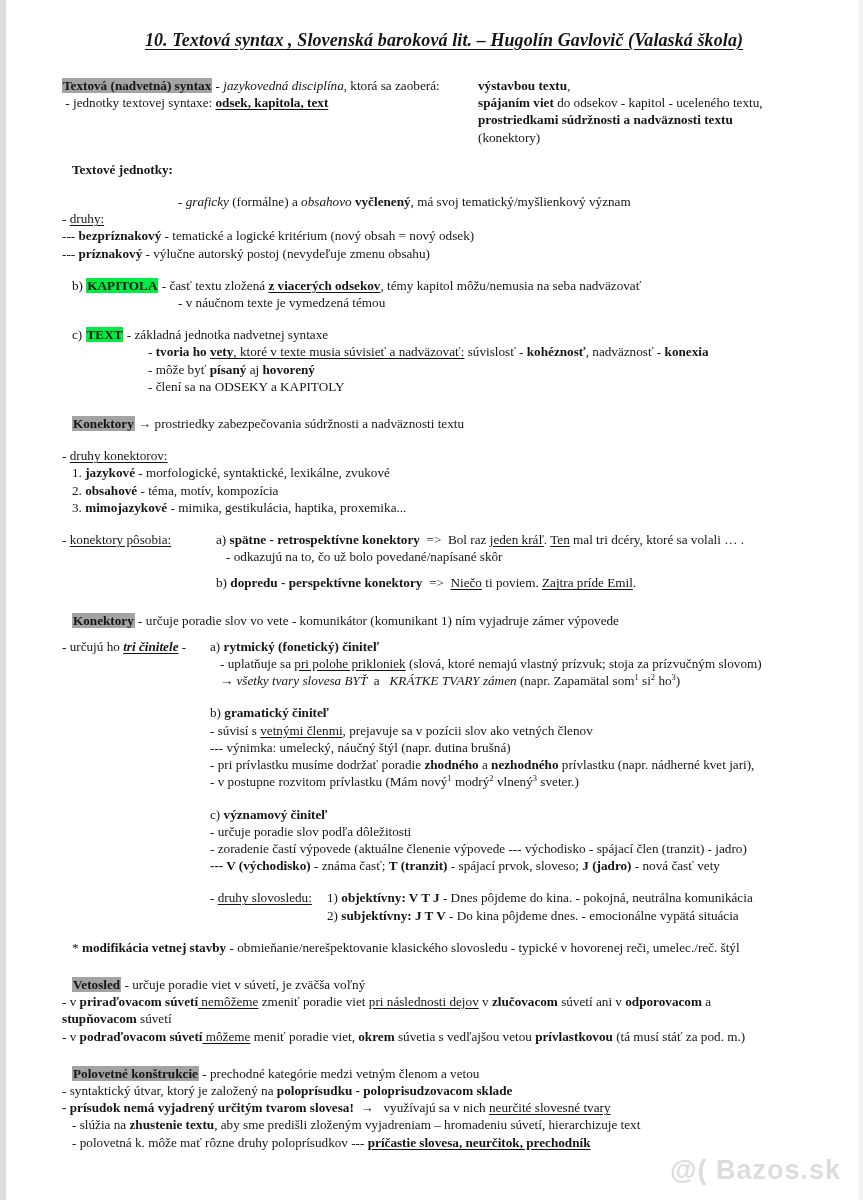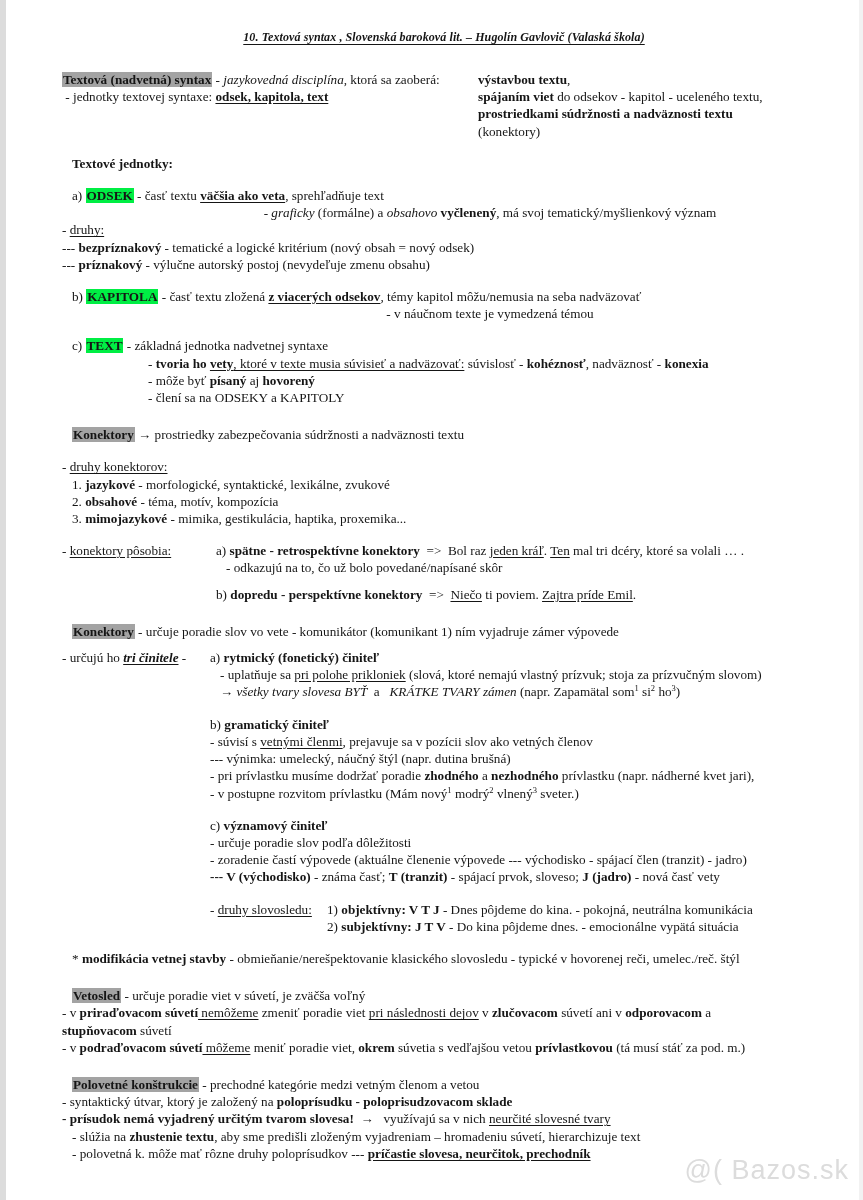--- a/index.html
+++ b/index.html
@@ -37,21 +37,21 @@
     left: 62px;
     top: 30px;
     width: 740px;
   }
 
   
   .doc-title {
     text-align: center;
     font-weight: bold;
     font-style: italic;
-    font-size: 12px;
+    font-size: 18px;
     letter-spacing: .1px;
     text-decoration: underline;
     text-underline-offset: 2.5px;
     margin: 0 0 26px 0;
     padding-left: 24px;
   }
 
   
   .line {
     font-size: 13.2px;
@@ -77,45 +77,45 @@
   .header-grid {
     display: flex;
     align-items: flex-start;
   }
   .header-left { width: 410px; flex: 0 0 410px; }
   .header-right { flex: 1 1 auto; padding-left: 6px; }
 
   
   .ind-1 { padding-left: 10px; }
   .ind-4 { padding-left: 86px; }
-  .ind-5 { padding-left: 116px; text-align: center; }
+  .ind-5 { padding-left: 116px; }
 
   
   .kp-row { display: flex; }
   .kp-label { flex: 0 0 154px; }
   .kp-body { flex: 1 1 auto; }
 
   
   .ci-row { display: flex; }
   .ci-label { flex: 0 0 148px; }
   .ci-body { flex: 1 1 auto; }
 
   
   .ds-row { display: flex; padding-left: 148px; justify-content: space-between; }
   .ds-label { flex: 0 0 117px; }
   .ds-body { flex: 1 1 auto; }
 
   
   .watermark {
     position: absolute;
-    right: 14px;
+    right: 22px;
     bottom: 14px;
     font-family: "Liberation Sans", sans-serif;
     font-size: 27px;
-    font-weight: normal;
+    font-weight: bold;
     color: #dcdcdc;
     letter-spacing: 1px;
     user-select: none;
   }
 </style>
 </head>
 <body>
 
 <div class="page">
   <div class="left-strip"></div>
@@ -137,21 +137,20 @@
         <div class="line">(konektory)</div>
       </div>
     </div>
 
     <div class="gap-md"></div>
 
     <div class="line ind-1"><b>Textové jednotky:</b></div>
 
     <div class="gap-md"></div>
 
-    <div class="line ind-1"><span>a) </span><b class="hl-g">ODSEK</b><span> - časť textu </span><b class="bu">väčšia ako veta</b><span>, sprehľadňuje text</span></div>
     <div class="line ind-5"><span>- </span><i>graficky</i><span> (formálne) a </span><i>obsahovo</i><span> </span><b>vyčlenený</b><span>, má svoj tematický/myšlienkový význam</span></div>
     <div class="line"><span>- </span><span class="u">druhy:</span></div>
     <div class="line"><span>--- </span><b>bezpríznakový</b><span> - tematické a logické kritérium (nový obsah = nový odsek)</span></div>
     <div class="line"><span>--- </span><b>príznakový</b><span> - výlučne autorský postoj (nevydeľuje zmenu obsahu)</span></div>
 
     <div class="gap-md"></div>
 
     <div class="line ind-1"><span>b) </span><b class="hl-g">KAPITOLA</b><span> - časť textu zložená </span><b class="bu">z viacerých odsekov</b><span>, témy kapitol môžu/nemusia na seba nadväzovať</span></div>
     <div class="line ind-5">- v náučnom texte je vymedzená témou</div>
 

